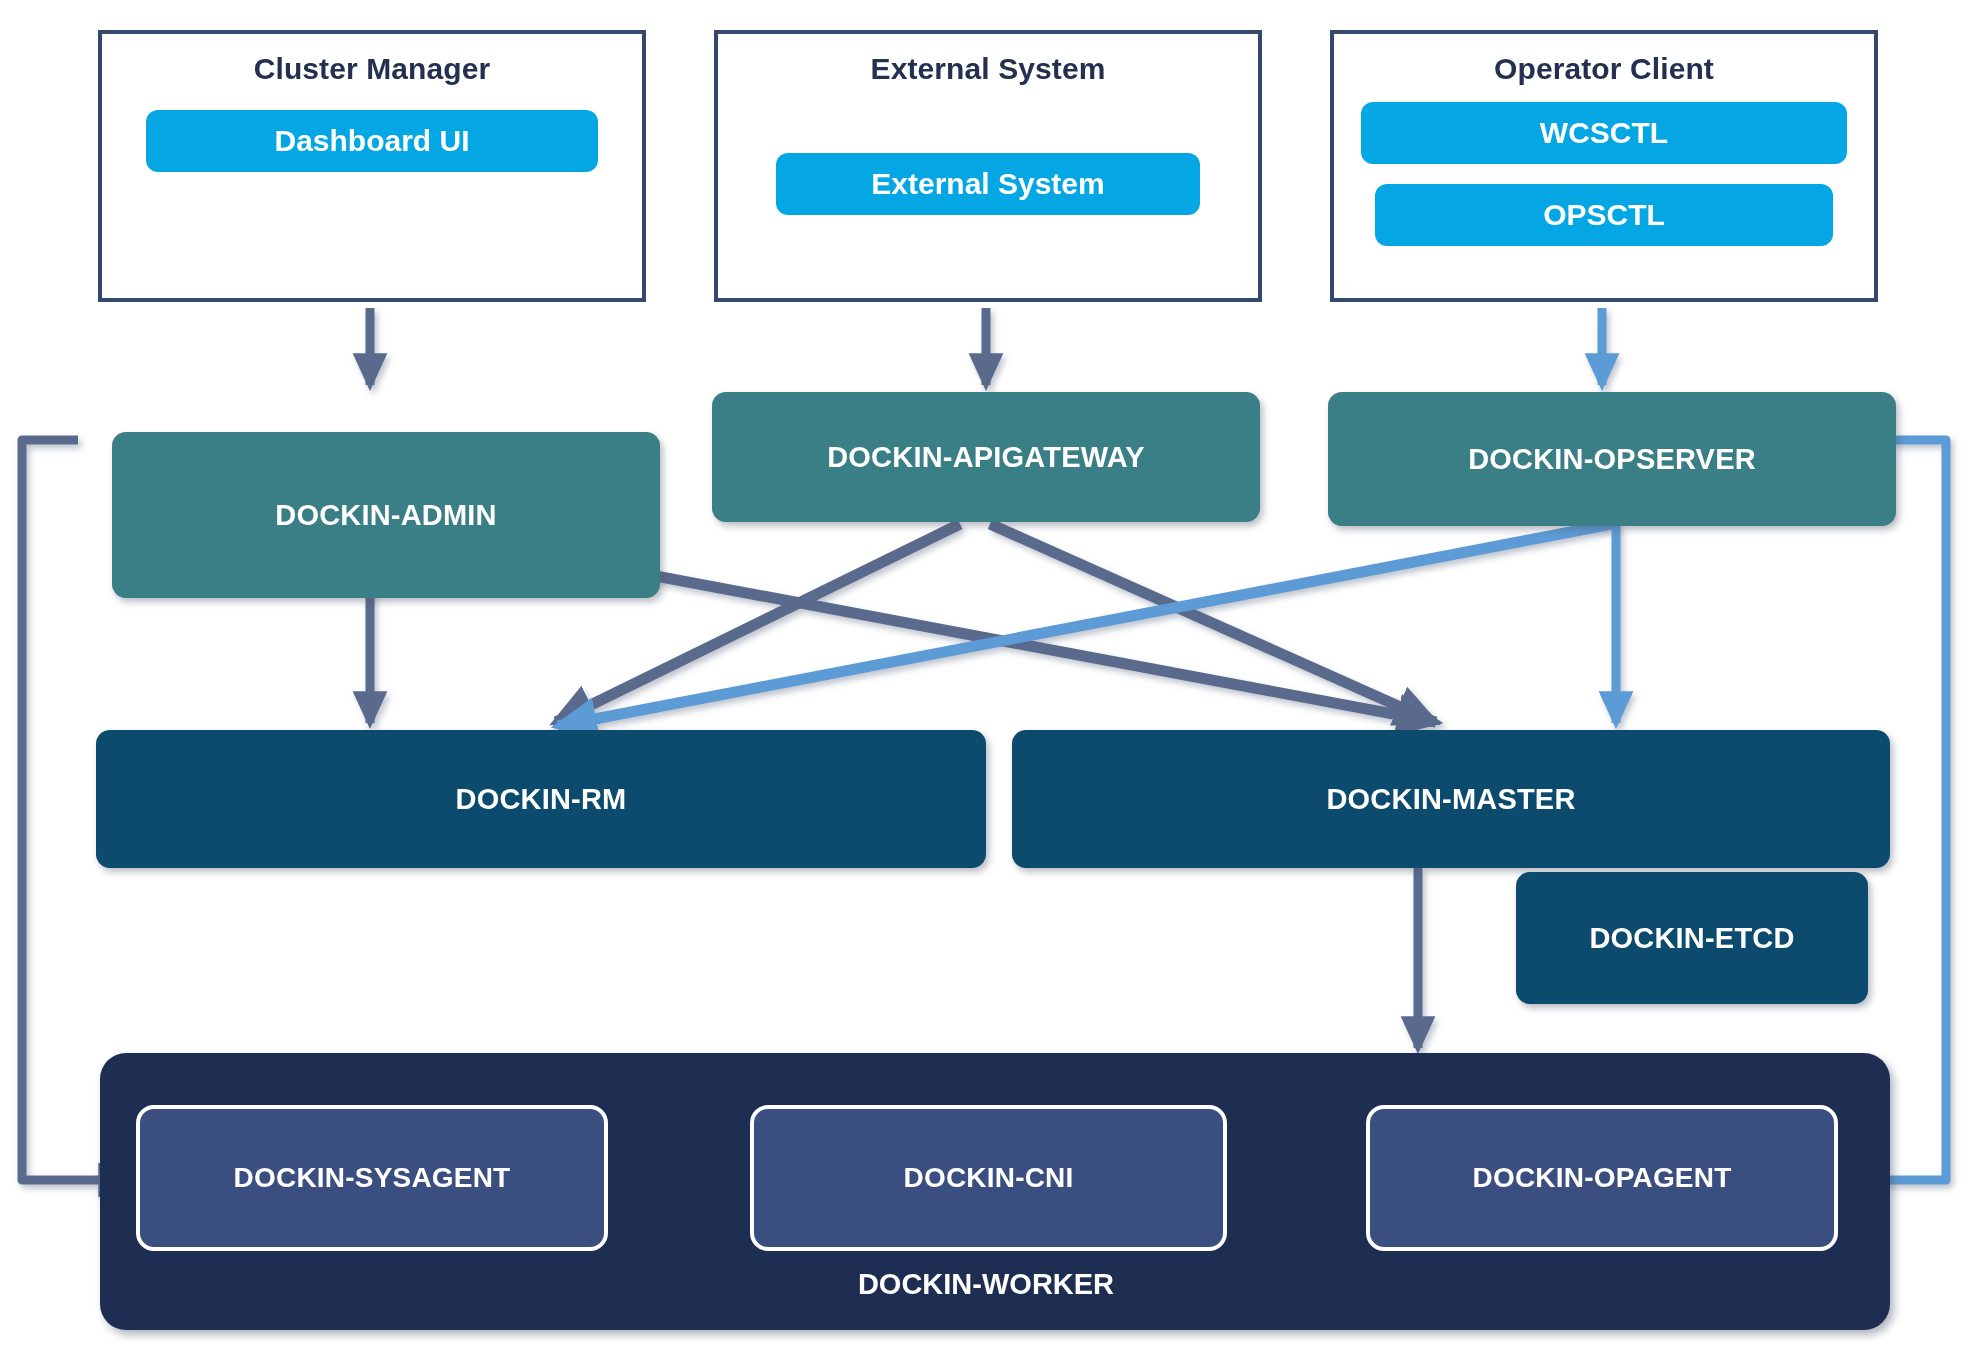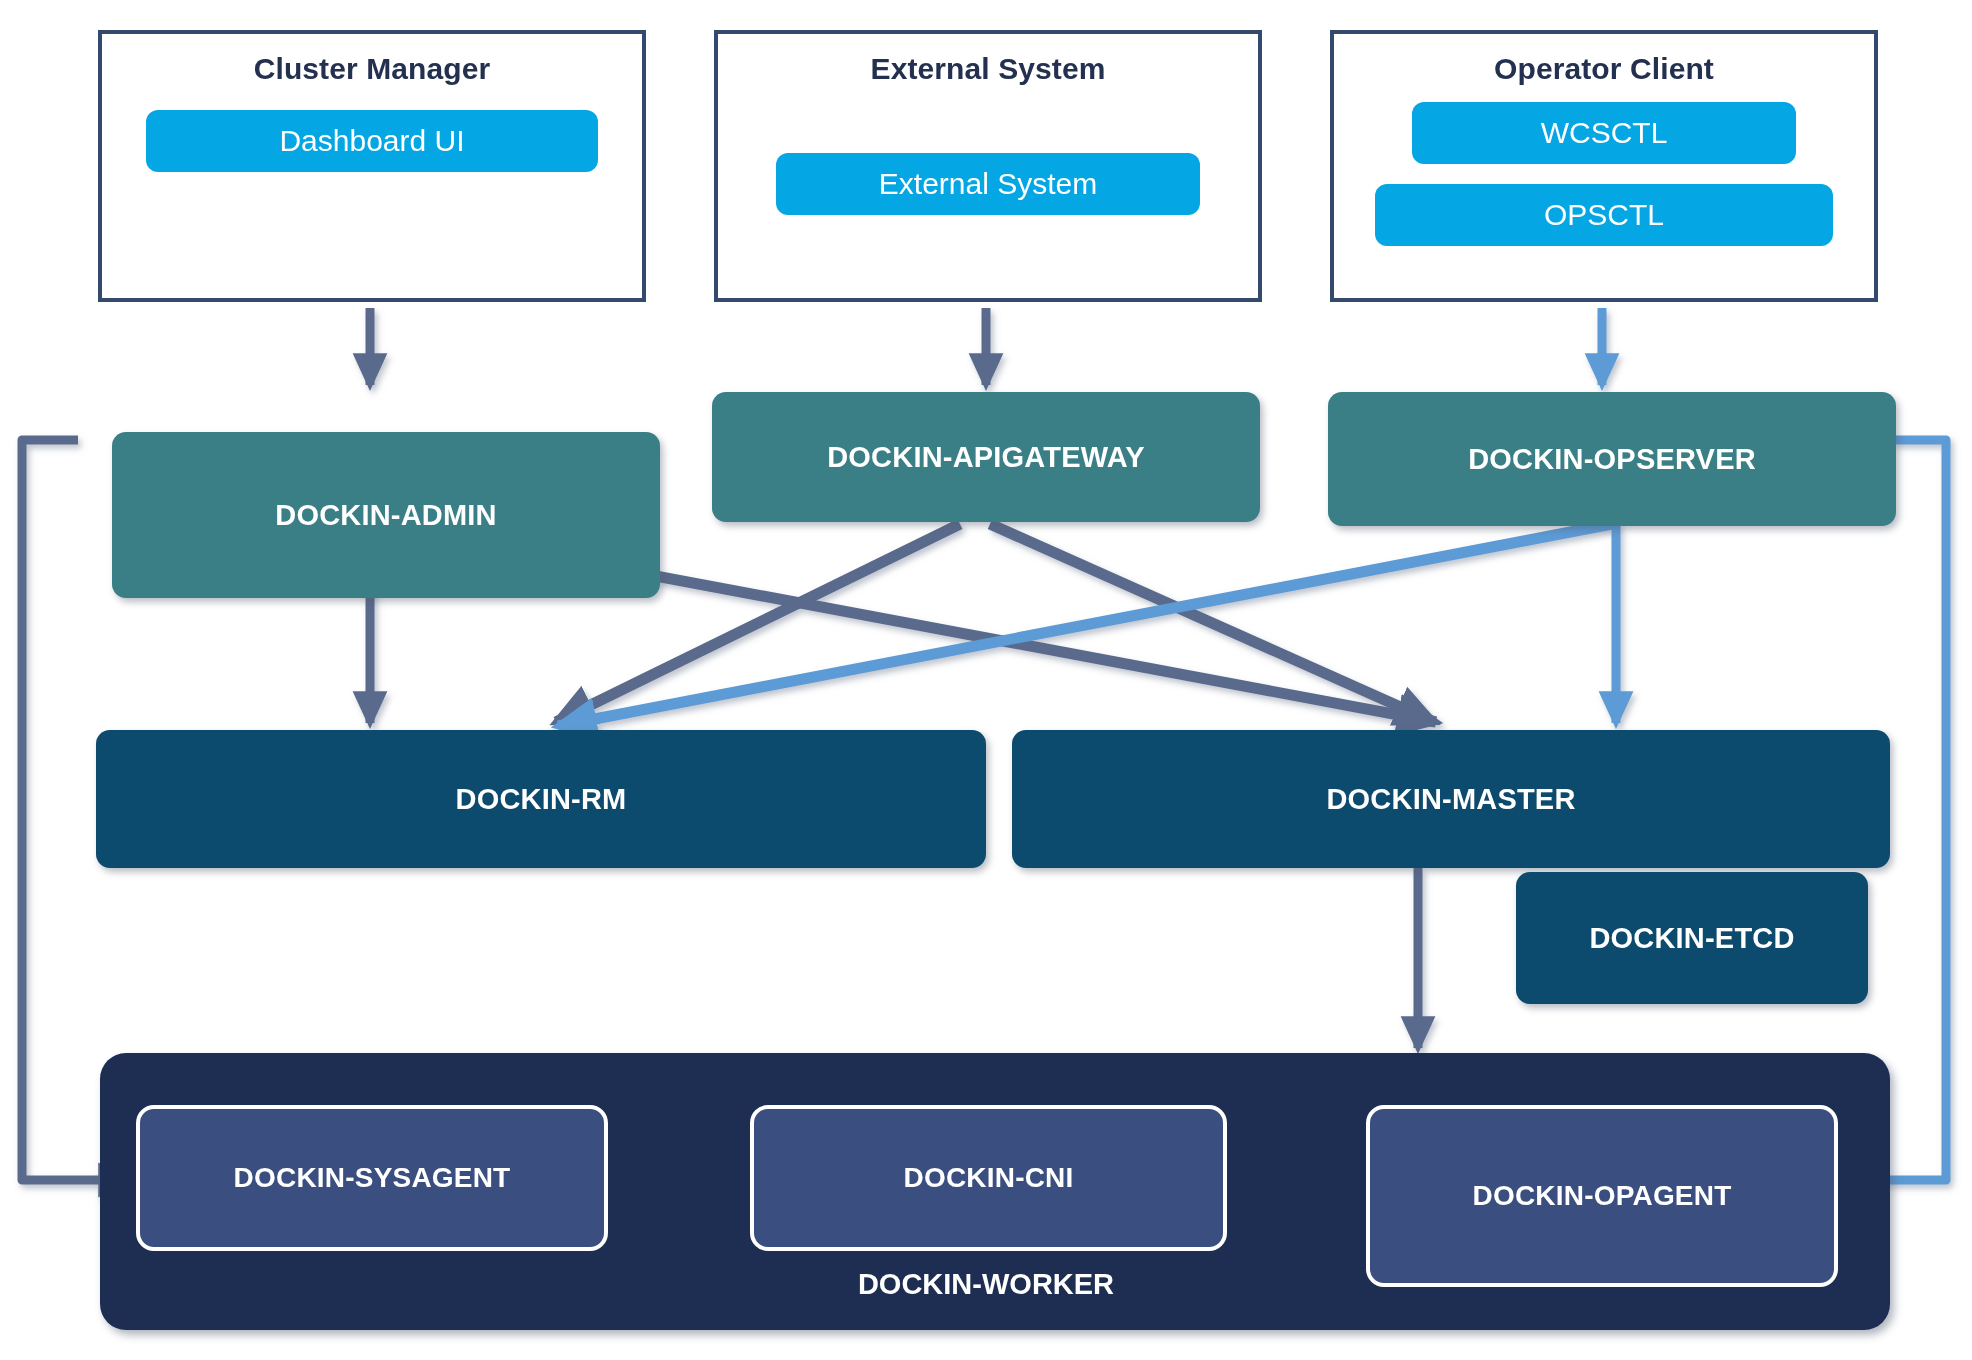--- a/index.html
+++ b/index.html
@@ -47,21 +47,21 @@
     font-weight: bold;
     color: #24304f;
     margin-top: 18px;
     letter-spacing: .1px;
   }
   .pill {
     background: #04a7e4;
     color: #ffffff;
     border-radius: 12px;
     font-size: 30px;
-    font-weight: normal;
+    font-weight: bold;
     display: flex;
     align-items: center;
     justify-content: center;
     box-sizing: border-box;
   }
   
   .teal {
     background: #3a7f85;
     color: #ffffff;
     border-radius: 14px;
@@ -162,21 +162,21 @@
 
   <div class="node group-box" style="left:714px; top:30px; width:548px; height:272px;gap:43px;">
     <div class="group-title">External System</div>
     <div class="pill" style="width:424px; height:62px; margin-top:24px;">
       <span>External System</span>
     </div>
   </div>
 
   <div class="node group-box" style="left:1330px; top:30px; width:548px; height:272px;">
     <div class="group-title">Operator Client</div>
-    <div class="pill" style="width:384px; height:62px; margin-top:16px;justify-content:center;">
+    <div class="pill" style="width:486px; height:62px; margin-top:16px;justify-content:center;">
       <span>WCSCTL</span>
     </div>
     <div class="pill" style="width:458px; height:62px; margin-top:20px;">
       <span>OPSCTL</span>
     </div>
   </div>
 
   <div class="node teal" style="left:112px; top:392px; width:548px; height:166px;margin-top:40px;">
     <span>DOCKIN-ADMIN</span>
   </div>
@@ -204,21 +204,21 @@
   <div class="node worker-box" style="left:100px; top:1053px; width:1790px; height:277px;"></div>
 
   <div class="node worker-child" style="left:136px; top:1105px; width:472px; height:146px;">
     <span>DOCKIN-SYSAGENT</span>
   </div>
 
   <div class="node worker-child" style="left:750px; top:1105px; width:477px; height:146px;">
     <span>DOCKIN-CNI</span>
   </div>
 
-  <div class="node worker-child" style="left:1366px; top:1105px; width:472px; height:182px;">
+  <div class="node worker-child" style="left:1366px; top:1105px; width:472px; height:146px;">
     <span>DOCKIN-OPAGENT</span>
   </div>
 
   <div class="worker-label" style="left:0px; top:1268px; width:1972px; text-align:center;">
     <span>DOCKIN-WORKER</span>
   </div>
 
 </div>
 
 </body></html>

